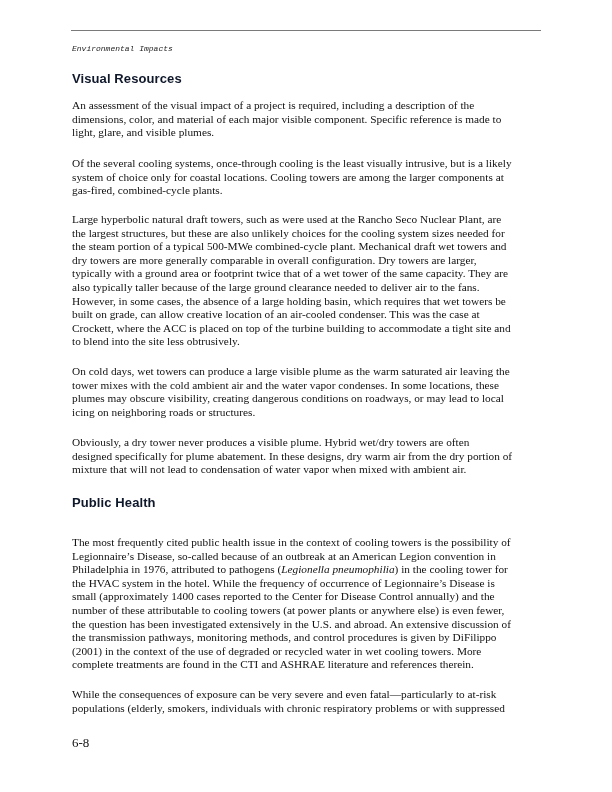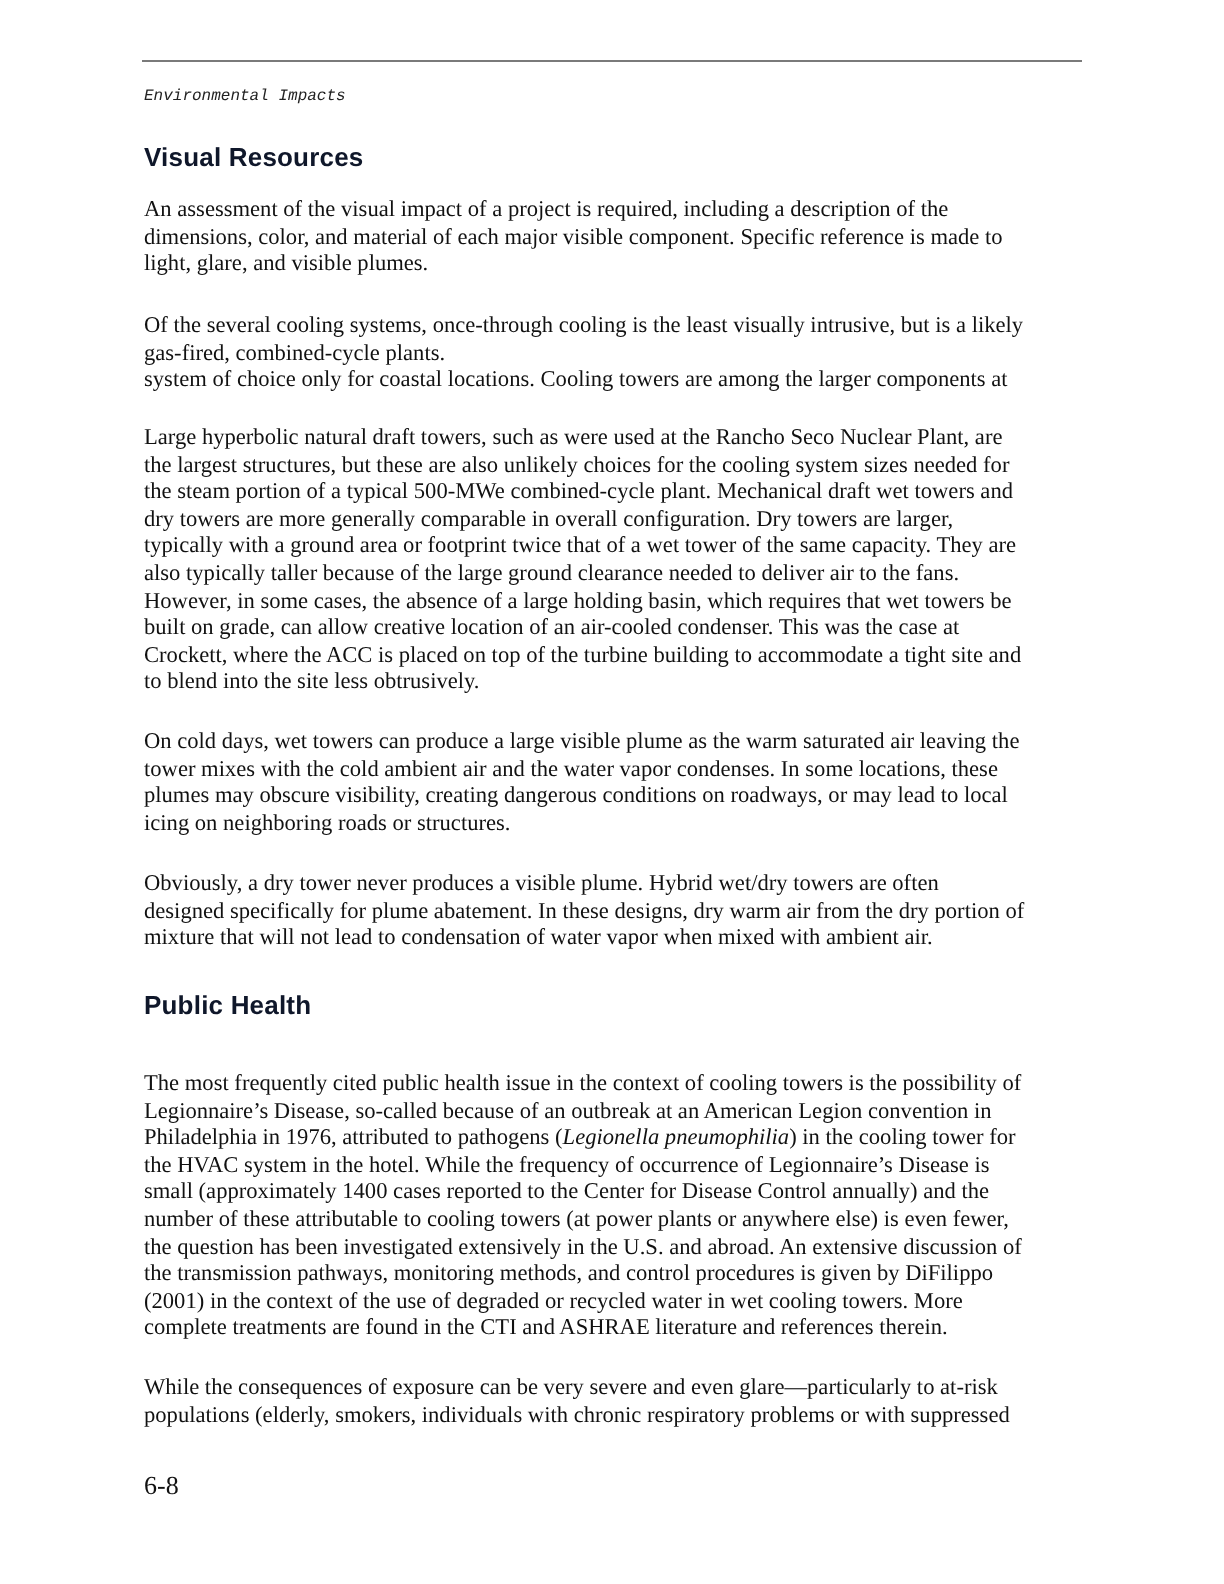--- a/index.html
+++ b/index.html
@@ -74,22 +74,22 @@
 <div class="heading" style="top:71px;">Visual Resources</div>
 
 <div class="para" style="top:99px;">
   <span class="line">An assessment of the visual impact of a project is required, including a description of the</span>
   <span class="line">dimensions, color, and material of each major visible component. Specific reference is made to</span>
   <span class="line">light, glare, and visible plumes.</span>
 </div>
 
 <div class="para" style="top:157px;">
   <span class="line">Of the several cooling systems, once-through cooling is the least visually intrusive, but is a likely</span>
+  <span class="line">system of choice only for coastal locations. Cooling towers are among the larger components at</span>
   <span class="line">gas-fired, combined-cycle plants.</span>
-  <span class="line">system of choice only for coastal locations. Cooling towers are among the larger components at</span>
 </div>
 
 <div class="para" style="top:213px;">
   <span class="line">Large hyperbolic natural draft towers, such as were used at the Rancho Seco Nuclear Plant, are</span>
   <span class="line">the largest structures, but these are also unlikely choices for the cooling system sizes needed for</span>
   <span class="line">the steam portion of a typical 500-MWe combined-cycle plant. Mechanical draft wet towers and</span>
   <span class="line">dry towers are more generally comparable in overall configuration. Dry towers are larger,</span>
   <span class="line">typically with a ground area or footprint twice that of a wet tower of the same capacity. They are</span>
   <span class="line">also typically taller because of the large ground clearance needed to deliver air to the fans.</span>
   <span class="line">However, in some cases, the absence of a large holding basin, which requires that wet towers be</span>
@@ -120,17 +120,17 @@
   <span class="line">the HVAC system in the hotel. While the frequency of occurrence of Legionnaire’s Disease is</span>
   <span class="line">small (approximately 1400 cases reported to the Center for Disease Control annually) and the</span>
   <span class="line">number of these attributable to cooling towers (at power plants or anywhere else) is even fewer,</span>
   <span class="line">the question has been investigated extensively in the U.S. and abroad. An extensive discussion of</span>
   <span class="line">the transmission pathways, monitoring methods, and control procedures is given by DiFilippo</span>
   <span class="line">(2001) in the context of the use of degraded or recycled water in wet cooling towers. More</span>
   <span class="line">complete treatments are found in the CTI and ASHRAE literature and references therein.</span>
 </div>
 
 <div class="para" style="top:688px;">
-  <span class="line">While the consequences of exposure can be very severe and even glare—particularly to at-risk</span>
+  <span class="line">While the consequences of exposure can be very severe and even fatal—particularly to at-risk</span>
   <span class="line">populations (elderly, smokers, individuals with chronic respiratory problems or with suppressed</span>
 </div>
 
 <div class="page-number">6-8</div>
 
 </body></html>

